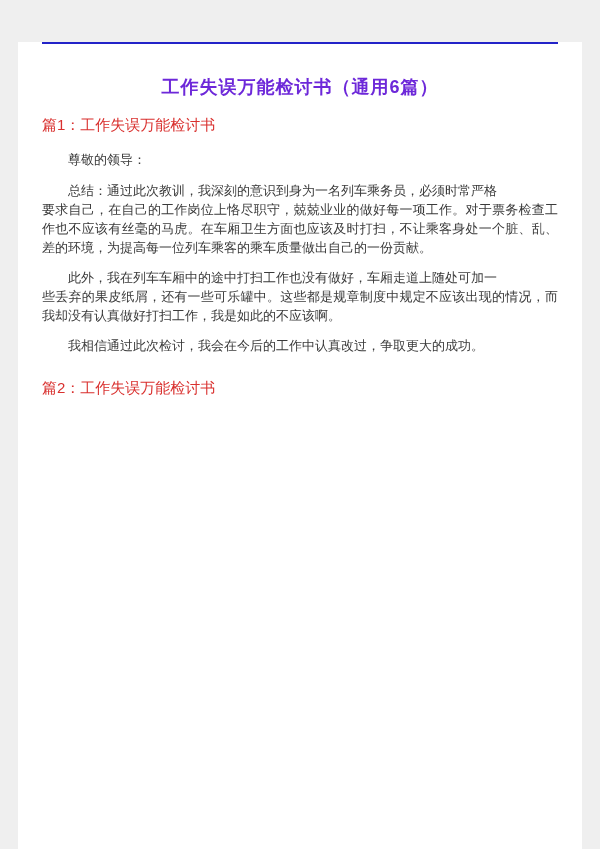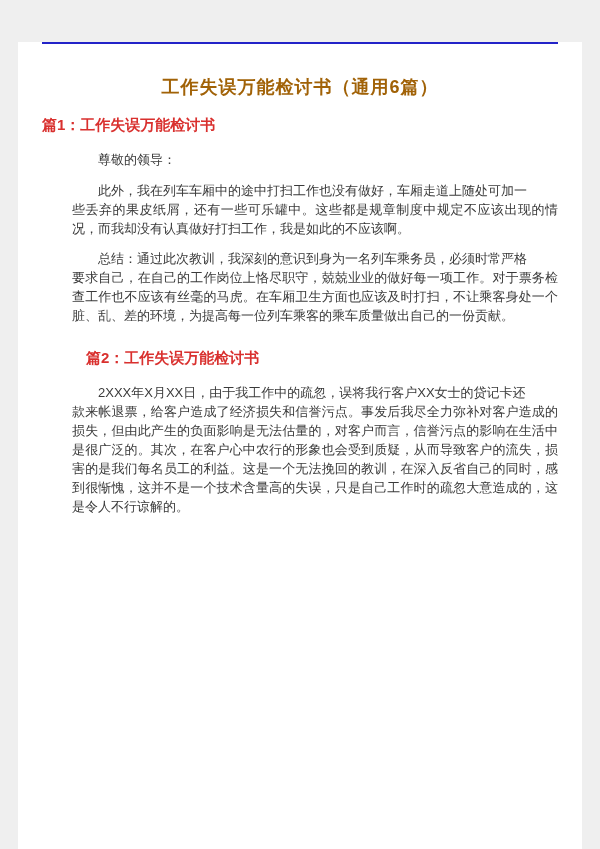--- a/index.html
+++ b/index.html
@@ -28,72 +28,69 @@
     height: 0;
   }
   .rule-top {
     margin-top: 42px;
   }
   .doc-title {
     margin-top: 30px;
     font-size: 18px;
     line-height: 26px;
     font-weight: bold;
-    color: #a16207;
+    color: #6d28d9;
     text-align: center;
     letter-spacing: 1px;
   }
   .section-heading {
     margin: 14px 0 15px 0;
     font-size: 15px;
     line-height: 21px;
-    font-weight: bold;
+    font-weight: normal;
     color: #d9302e;
   }
   .section-heading.second {
     margin-top: 22px;
-    margin-left: 44px;
   }
   .para {
     font-size: 13px;
     line-height: 19px;
     color: #3a3a3a;
     text-indent: 2em;
     white-space: pre-line;
     margin-bottom: 11px;
     font-weight: 500;
     text-align: justify;
-    margin-left: 30px;
   }
   .para.plain-line { margin-bottom: 12px; }
 </style>
 </head>
 <body>
 
 <div class="canvas">
   <div class="page">
     <div class="content">
 
       <div class="rule rule-top"></div>
 
       <h1 class="doc-title">工作失误万能检讨书（通用6篇）</h1>
 
       <div>
         <h2 class="section-heading">篇1：工作失误万能检讨书</h2>
 
         <p class="para plain-line">尊敬的领导：</p>
+        <p class="para">总结：通过此次教训，我深刻的意识到身为一名列车乘务员，必须时常严格
+要求自己，在自己的工作岗位上恪尽职守，兢兢业业的做好每一项工作。对于票务检查工作也不应该有丝毫的马虎。在车厢卫生方面也应该及时打扫，不让乘客身处一个脏、乱、差的环境，为提高每一位列车乘客的乘车质量做出自己的一份贡献。</p>
         <p class="para">此外，我在列车车厢中的途中打扫工作也没有做好，车厢走道上随处可加一
 些丢弃的果皮纸屑，还有一些可乐罐中。这些都是规章制度中规定不应该出现的情况，而我却没有认真做好打扫工作，我是如此的不应该啊。</p>
-        <p class="para">总结：通过此次教训，我深刻的意识到身为一名列车乘务员，必须时常严格
-要求自己，在自己的工作岗位上恪尽职守，兢兢业业的做好每一项工作。对于票务检查工作也不应该有丝毫的马虎。在车厢卫生方面也应该及时打扫，不让乘客身处一个脏、乱、差的环境，为提高每一位列车乘客的乘车质量做出自己的一份贡献。</p>
+        <p class="para plain-line">我相信通过此次检讨，我会在今后的工作中认真改过，争取更大的成功。</p>
       </div>
 
       <div>
         <h2 class="section-heading second">篇2：工作失误万能检讨书</h2>
 
-        <p class="para">2XXX年X月XX日，由于我工作中的疏忽，误将我行客户XX女士的贷记卡还
-款来帐退票，给客户造成了经济损失和信誉污点。事发后我尽全力弥补对客户造成的损失，但由此产生的负面影响是无法估量的，对客户而言，信誉污点的影响在生活中是很广泛的。其次，在客户心中农行的形象也会受到质疑，从而导致客户的流失，损害的是我们每名员工的利益。这是一个无法挽回的教训，在深入反省自己的同时，感到很惭愧，这并不是一个技术含量高的失误，只是自己工作时的疏忽大意造成的，这是令人不行谅解的。</p>
       </div>
 
     </div>
 
   </div>
 </div>
 
 </body></html>

